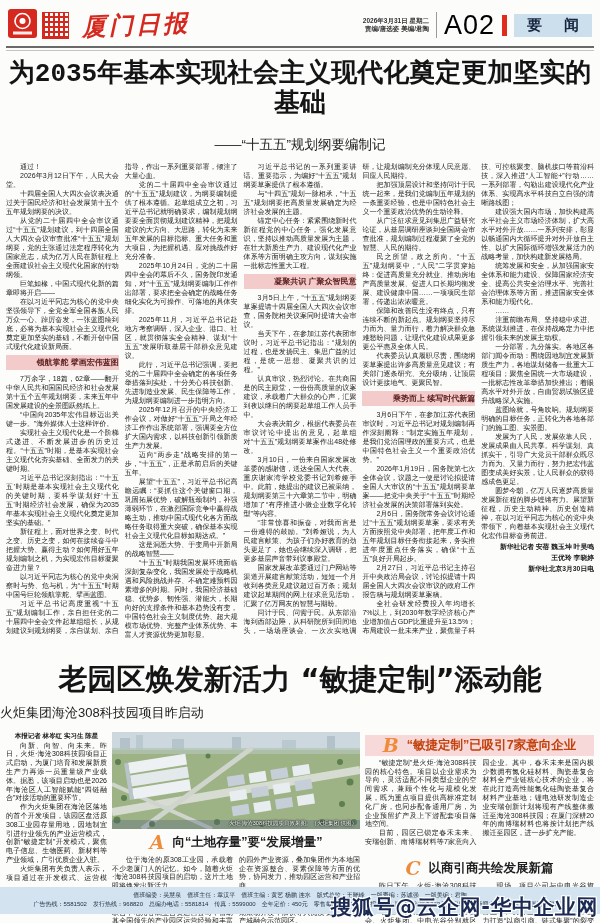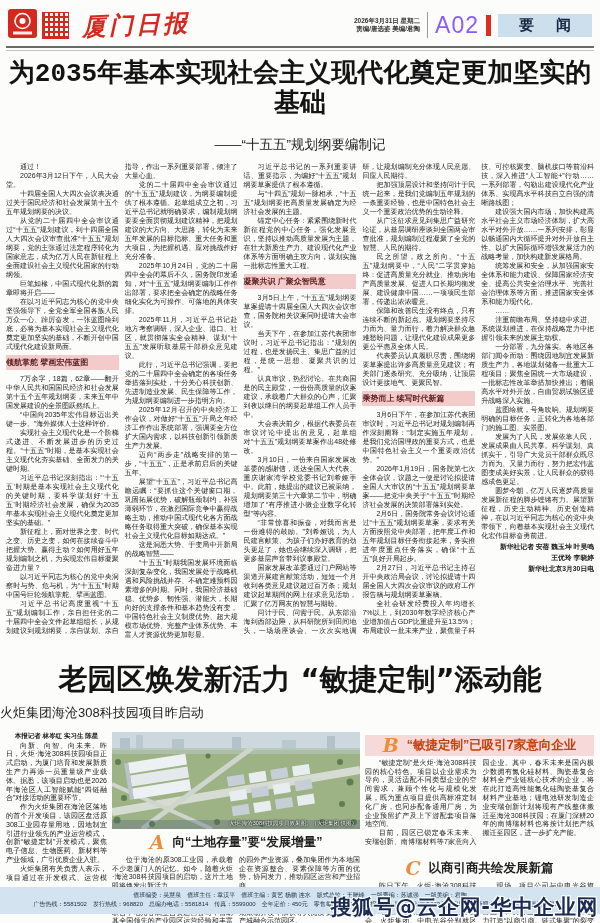--- a/index.html
+++ b/index.html
@@ -9,33 +9,33 @@
   .masthead{display:flex;justify-content:space-between;align-items:center;padding:8px 8px 4px;height:46px;box-sizing:border-box;}
   .mh-left{display:flex;align-items:center;gap:5px;}
   .qr{width:27px;height:27px;border:1px solid #d5281e;box-sizing:border-box;
       background-image:repeating-linear-gradient(0deg,#d5281e 0 2px,transparent 2px 5px),
                        repeating-linear-gradient(90deg,#d5281e 0 2px,transparent 2px 5px);}
   .paper-name{font-family:"DejaVu Serif",serif;font-style:italic;font-weight:bold;font-size:24px;
       color:#d5281e;transform:rotate(-2deg);letter-spacing:3px;margin-left:8px;}
   .mh-right{display:flex;align-items:center;gap:7px;}
   .dateblock{text-align:right;font-size:6.5px;line-height:8.5px;color:#333;font-weight:bold;}
   .vert{width:1px;height:26px;background:#9a9a9a;}
-  .page-no{font-size:23px;color:#8b5cf6;letter-spacing:1px;font-weight:500;}
+  .page-no{font-size:27px;color:#000000;letter-spacing:1px;font-weight:500;}
   .red-bar{width:5px;height:21px;background:#e02b1f;}
-  .section-box{background:#cbdfec;width:94px;height:23px;display:flex;align-items:center;justify-content:center;
+  .section-box{background:#cbdfec;width:78px;height:23px;display:flex;align-items:center;justify-content:center;
       font-size:15px;font-weight:bold;color:#16253f;letter-spacing:9px;text-indent:9px;}
   .masthead-rule{border-top:2px solid #6a6a6a;border-bottom:1px solid #c4c4c4;height:2px;margin:0 6px;}
   
   .main-headline{font-size:26px;font-weight:900;text-align:center;margin:9px 4px 2px;line-height:1.15;
       font-family:Liberation Mono, monospace;letter-spacing:0;}
   .main-sub{text-align:center;font-size:13.5px;color:#222;margin:16px 0 8px;}
   .body-cols{margin:0 6px;height:478px;column-count:5;column-gap:6px;column-fill:auto;
       font-size:7px;line-height:9px;text-align:justify;overflow:hidden;color:#1c1c1c;}
   .para{margin:0;text-indent:2em;}
-  .subhead{background:#f4cbcb;color:#5a1f1e;font-weight:bold;text-align:left;font-size:8px;
+  .subhead{background:#f4cbcb;color:#5a1f1e;font-weight:bold;text-align:right;font-size:8px;
       padding:3px 0;margin:4px 0;break-inside:avoid;text-indent:0;}
   .byline{margin:2px 0 0;text-align:right;font-weight:bold;font-size:6.8px;}
   
   .second-headline{font-size:29px;font-weight:700;text-align:center;margin:20px 4px 4px;
       font-family:"DejaVu Sans",sans-serif;}
   .second-sub{font-size:13px;color:#222;margin:0 0 10px;}
   .sa-grid{display:flex;gap:5px;padding:0 6px;}
   .sa-left{width:101px;font-size:7px;line-height:8.8px;text-align:justify;overflow:hidden;height:150px;flex:none;}
   .reporter{text-align:center;font-weight:bold;margin:0 0 1px;font-size:6.5px;text-indent:0;}
   .sa-mid{width:248px;flex:none;}

